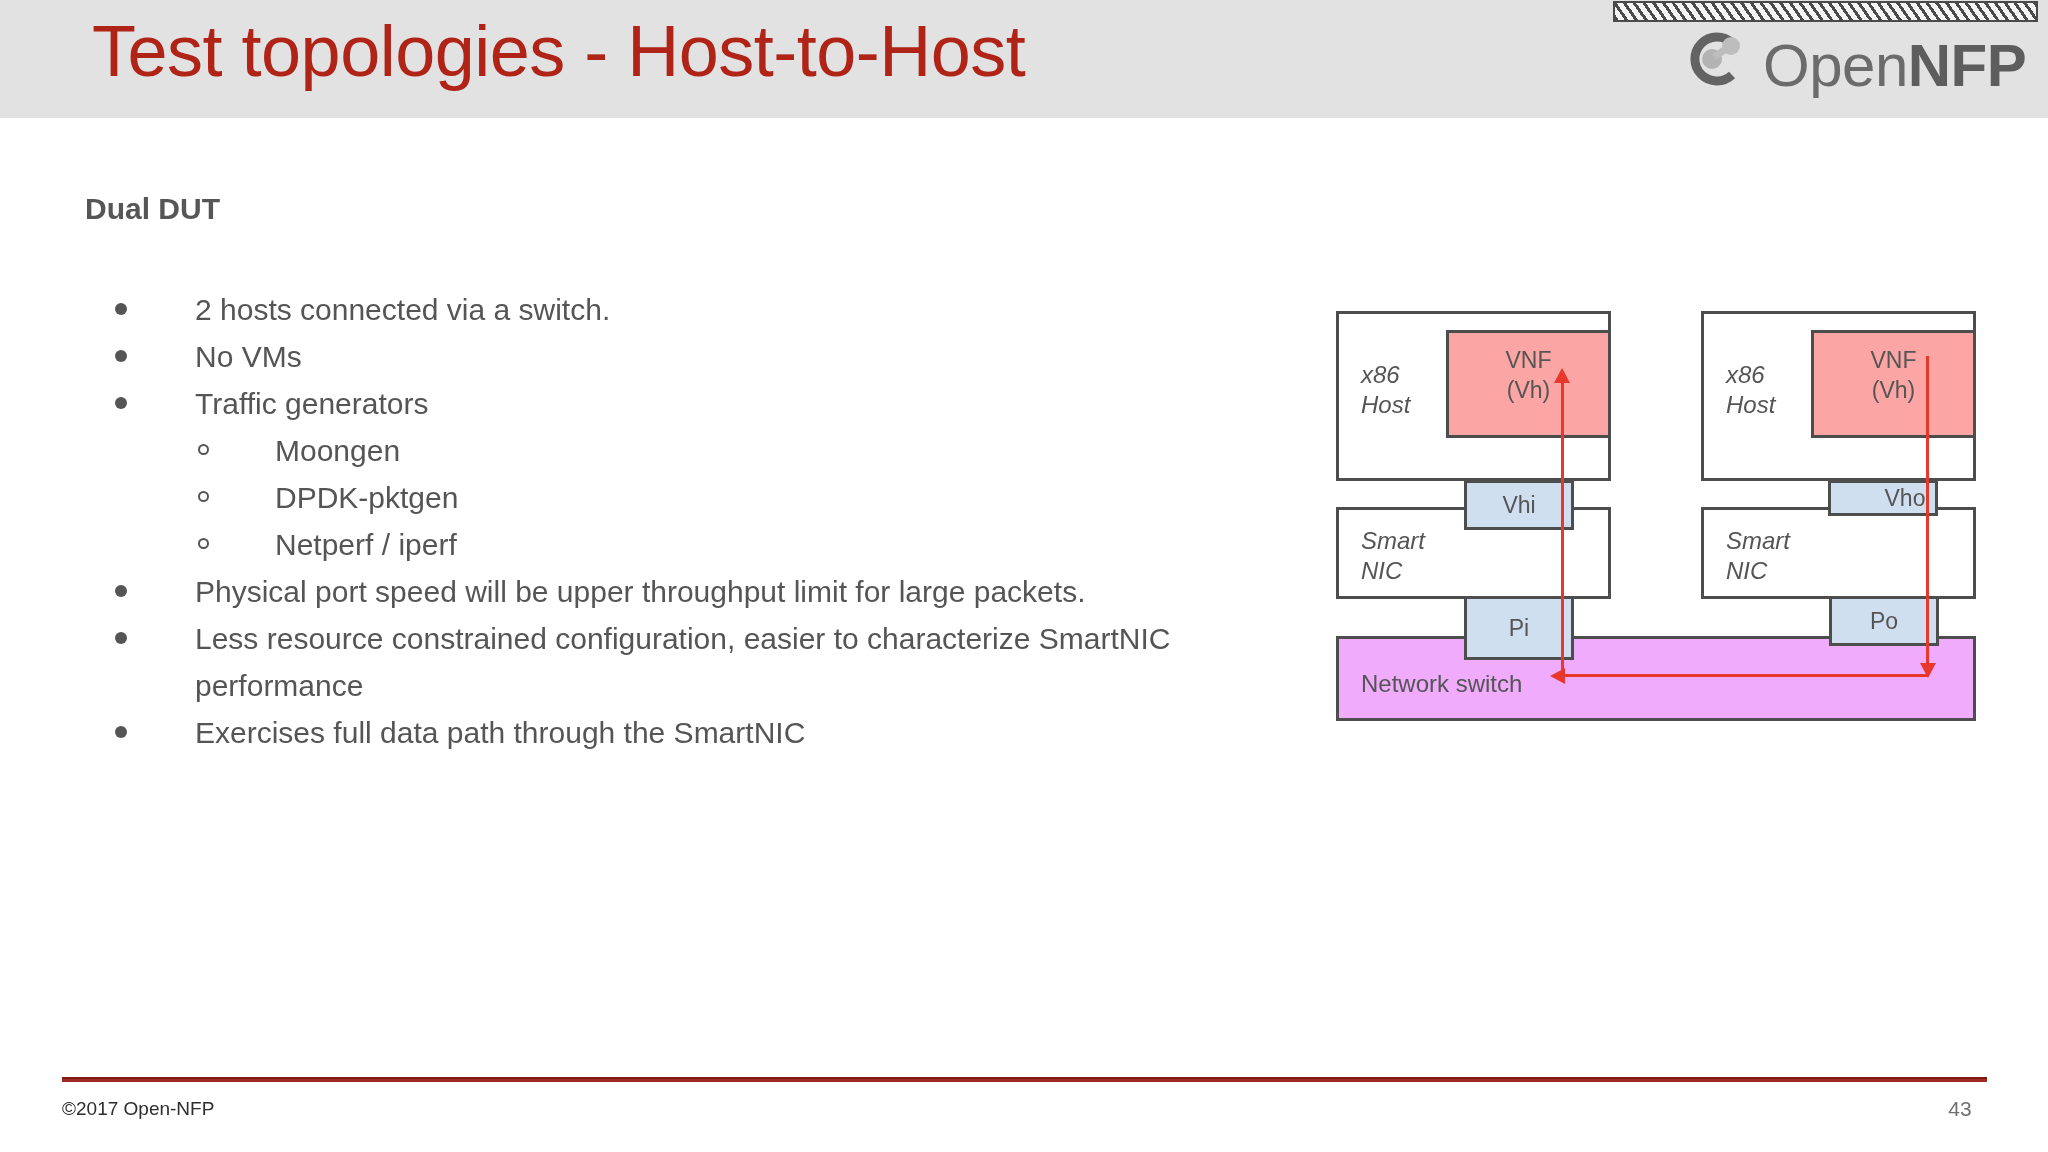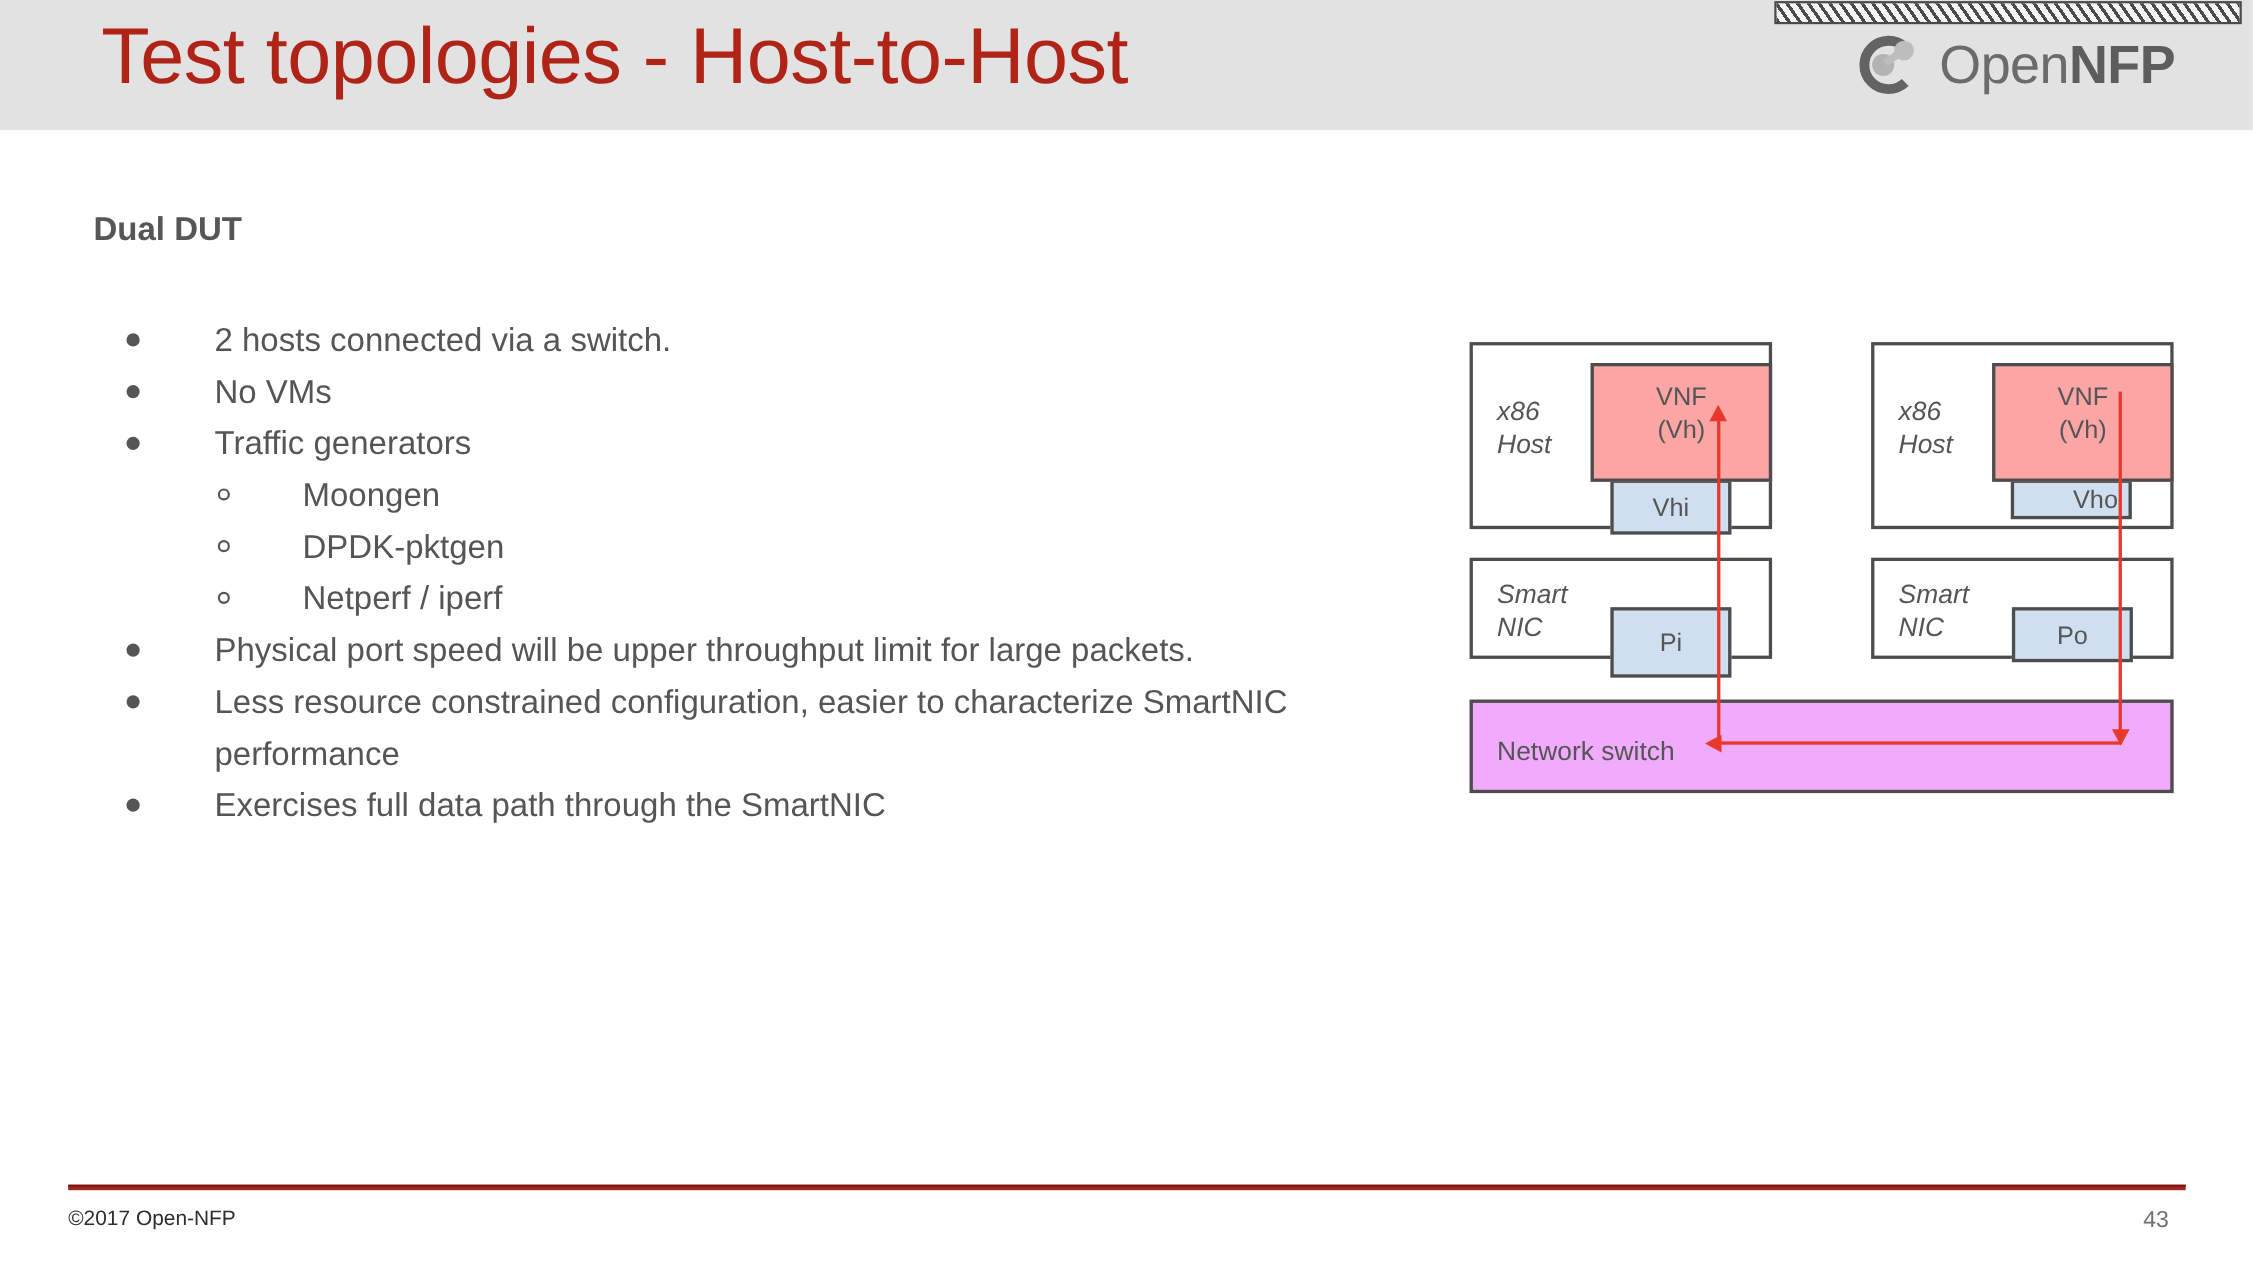--- a/index.html
+++ b/index.html
@@ -61,21 +61,21 @@
   }
   #logo-mark {
     position: absolute;
     left: 0; top: 3px;
     width: 64px; height: 64px;
   }
   #logo-text {
     position: absolute;
     left: 80px;
     top: 7px;
-    font-size: 49px;
+    font-size: 60px;
     color: #6b6b6b;
     font-weight: 400;
     letter-spacing: -0.5px;
     white-space: nowrap;
   }
   #logo-text b { font-weight: 700; color: #5d5d5d; }
 
   
   #subhead {
     position: absolute;
@@ -168,20 +168,21 @@
     position: absolute;
     box-sizing: border-box;
     border: 3px solid #4d4d4d;
     background: #cfdff0;
     z-index: 2;
     display: flex;
     align-items: center;
     justify-content: center;
     font-size: 23px;
     color: #555555;
+    margin-top: 44px;
   }
   #switchbox {
     position: absolute;
     box-sizing: border-box;
     border: 3px solid #4d4d4d;
     background: #f0abfc;
   }
   #switchlabel {
     position: absolute;
     left: 22px;

